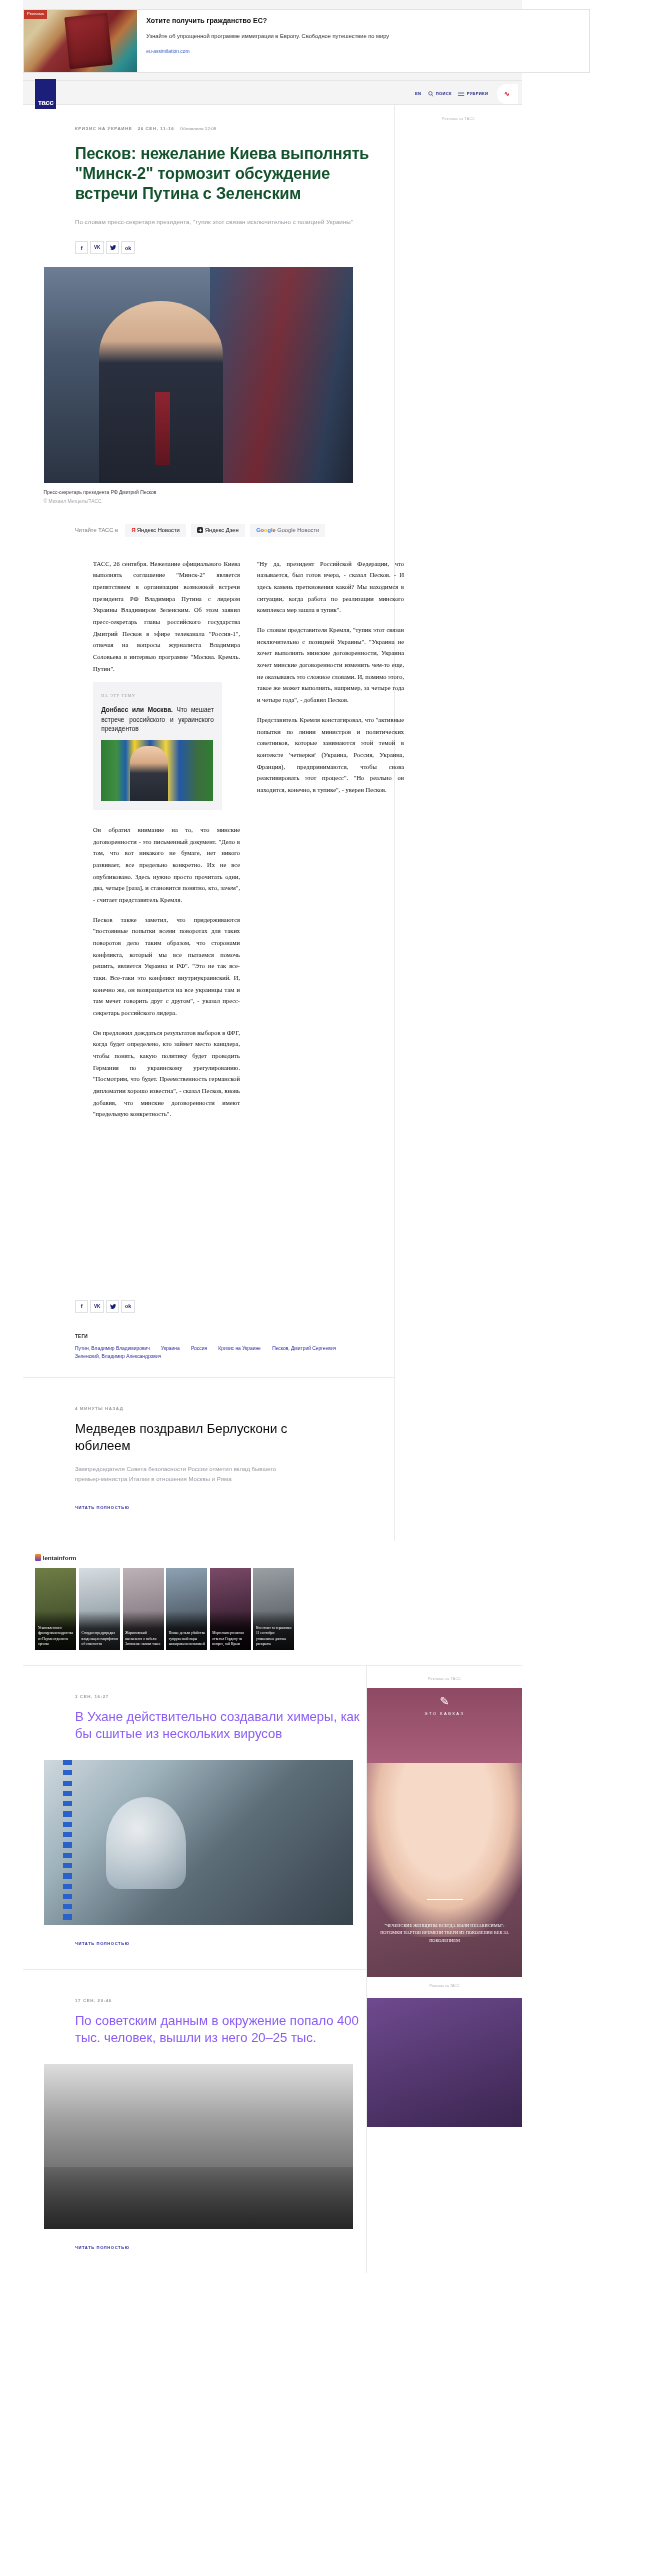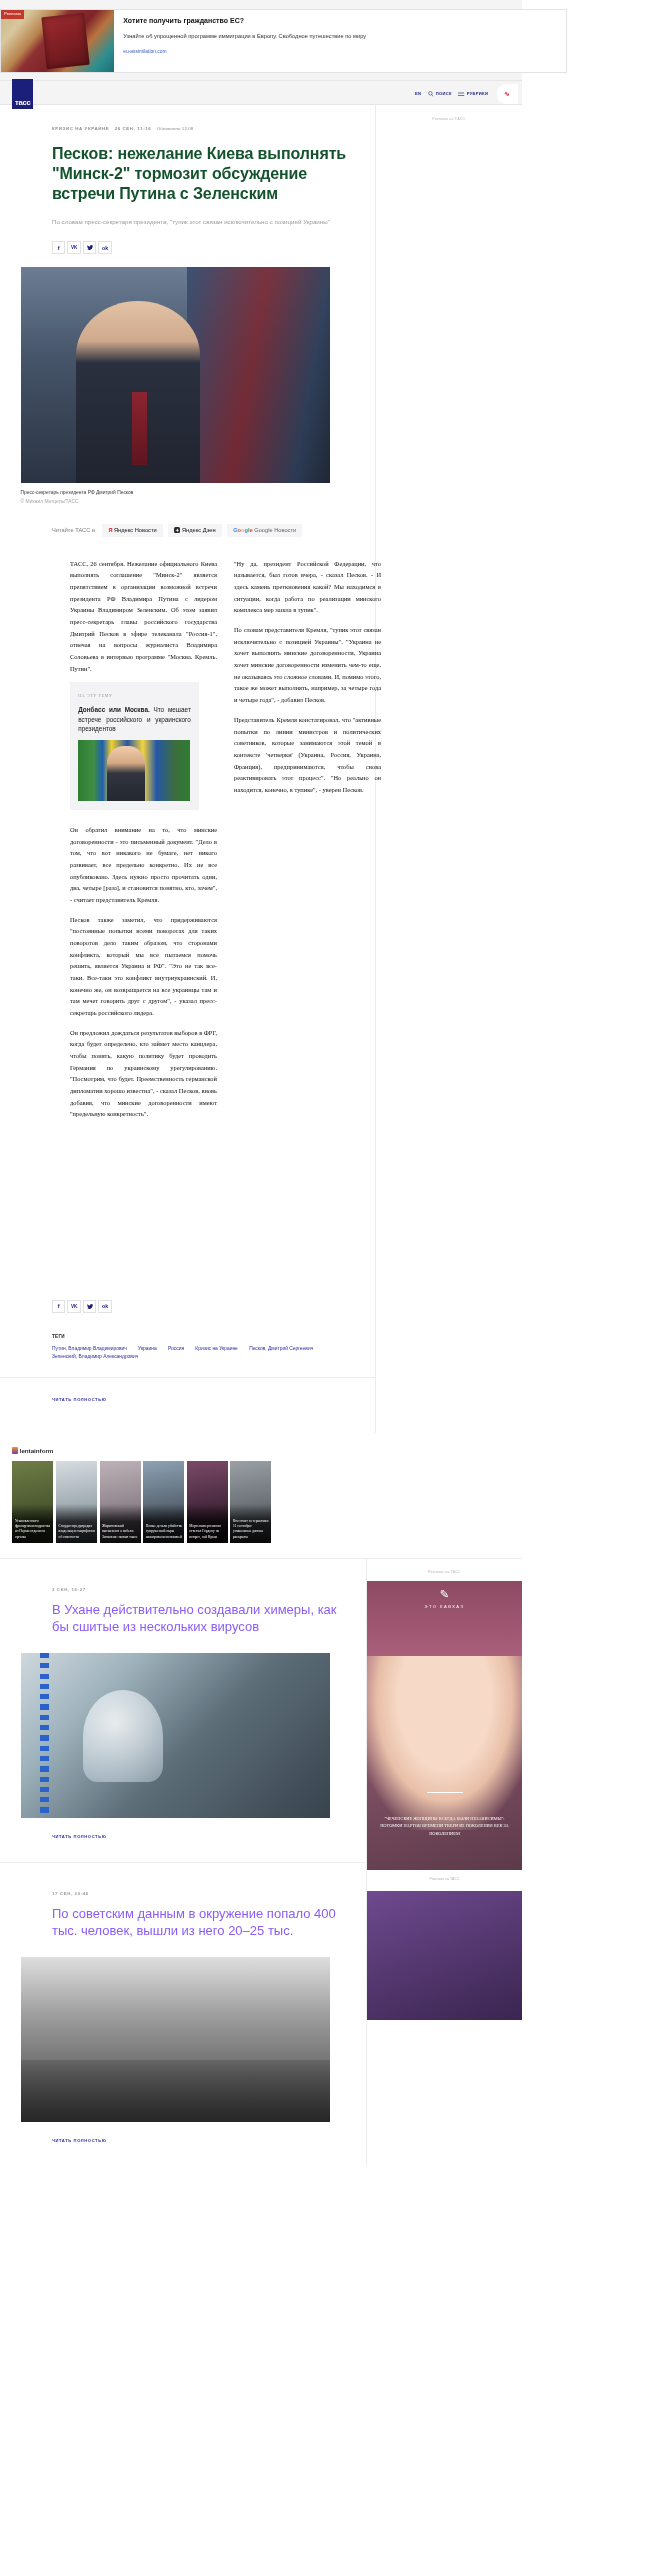--- a/index.html
+++ b/index.html
@@ -5,21 +5,21 @@
 <style>
   * { box-sizing: border-box; }
   html, body { margin:0; padding:0; }
   body {
     width:659px;
     background:#ffffff;
     font-family:"Liberation Sans", sans-serif;
     color:#1a1a1a;
     -webkit-font-smoothing:antialiased;
   }
-  .page { width:522px; position:relative; }
+  .page { width:522px; position:relative;padding-left:23px; }
 
   
   .topad-wrap { background:#f4f4f5; padding:9.3px 0 7.2px 0; }
   .topad { width:567px; margin:0 auto; display:flex; background:#fff; border:0.5px solid #e3e3e5; }
   .topad-img {
     width:113px; height:62px; flex:0 0 113px;
     background:
       radial-gradient(circle at 72% 42%, rgba(190,60,60,.0) 0 30%, rgba(0,0,0,0) 31%),
       linear-gradient(130deg,#c9b486 0%,#d8c79d 18%,#b8834e 34%,#8d2f33 42%,#7e2327 58%,#b9743f 70%,#2e8f90 86%,#1d6f78 100%);
       position:relative; overflow:hidden;
@@ -311,20 +311,25 @@
             <span class="tag">Россия</span>
             <span class="tag">Кризис на Украине</span>
             <span class="tag">Песков, Дмитрий Сергеевич</span>
             <span class="tag">Зеленский, Владимир Александрович</span>
           </div>
         </div>
 
         <div class="divider"></div>
       </div>
 
+      <div class="teaser">
+        <div class="tmeta">4 МИНУТЫ НАЗАД</div>
+        <h2>Медведев поздравил Берлускони с юбилеем</h2>
+        <div class="tlede">Зампредседателя Совета безопасности России отметил вклад бывшего премьер-министра Италии в отношения Москвы и Рима</div>
+      </div>
       <div class="more">ЧИТАТЬ ПОЛНОСТЬЮ</div>
       <div class="sticky-gap"></div>
     </div>
 
     <div class="aside">
       <div class="aside-lbl">Реклама на ТАСС</div>
     </div>
   </div>
 
   <div class="linform">

